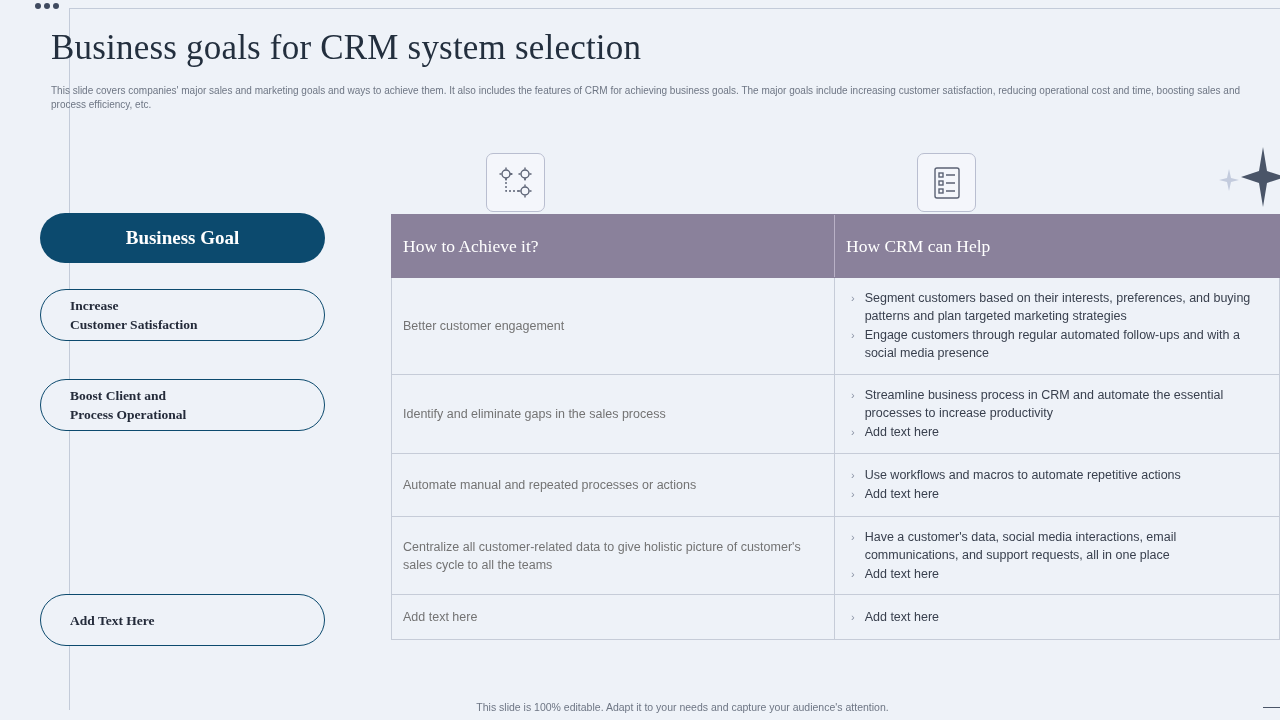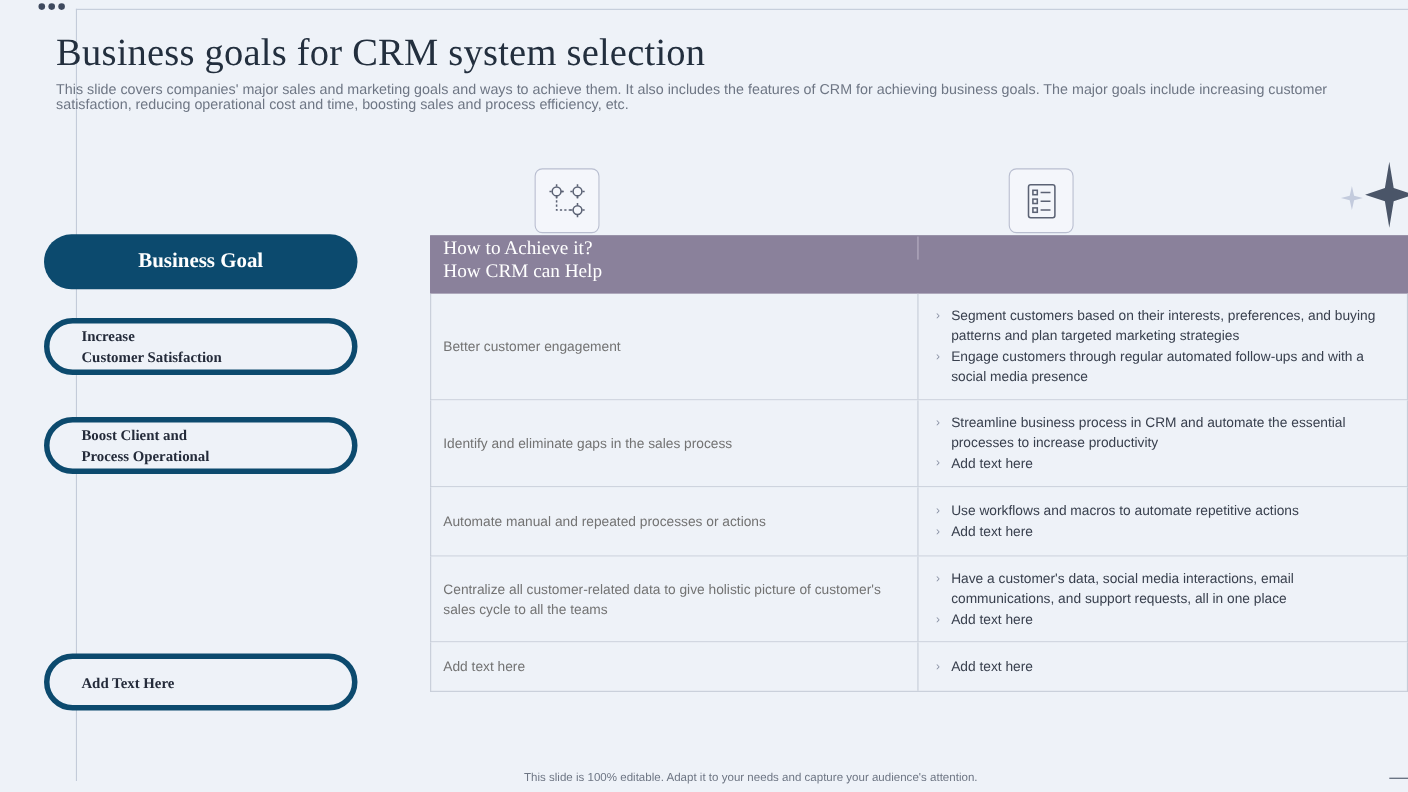--- a/index.html
+++ b/index.html
@@ -33,22 +33,22 @@
     width: 1px; height: 702px; background: #c3cbd9;
   }
 
   h1.title {
     position: absolute; left: 30px; top: 28px;
     font-family: "Liberation Serif", serif;
     font-size: 35px; font-weight: 400; color: #232f3e;
     letter-spacing: 0.2px;
   }
   .subtitle {
-    position: absolute; left: 30px; top: 74px; width: 1190px;
-    font-size: 13px; color: #6e7684; line-height: 14px;
+    position: absolute; left: 30px; top: 84px; width: 1190px;
+    font-size: 10px; color: #6e7684; line-height: 14px;
   }
 
   
   .icon-box {
     position: absolute;
     width: 59px; height: 59px;
     border: 1px solid #b9bed0;
     border-radius: 7px;
     background: #f4f6fb;
     display: flex; align-items: center; justify-content: center;
@@ -69,40 +69,39 @@
     border-radius: 25px;
     display: flex; align-items: center; justify-content: center;
     color: #ffffff;
     font-family: "Liberation Serif", serif;
     font-size: 19px; font-weight: bold;
   }
   .goal-pill {
     position: absolute; left: 19px;
     width: 285px; height: 52px;
     background: #eef2f8;
-    border: 5px solid #0c4a6e;
+    border: 1px solid #0c4a6e;
     border-radius: 26px;
     display: flex; align-items: center;
     padding-left: 29px;
     font-family: "Liberation Serif", serif;
     font-size: 13.5px; font-weight: bold; color: #242b3a;
     line-height: 19px;
   }
 
   
   .table {
     position: absolute; left: 370px; top: 214px;
     width: 889px;
   }
   .t-head {
     display: flex;
-    height: 53px;
+    height: 64px;
     background: #8a819b;
     border: 1px solid #8a819b;
-    flex-direction: column;
   }
   .t-head .cell {
     display: flex; align-items: center;
     font-family: "Liberation Serif", serif;
     font-size: 17.5px; color: #ffffff;
     padding-left: 11px;
   }
   .c1 { width: 443px; border-right: 1px solid #b9b1c6; }
   .c2 { width: 444px; }
 

